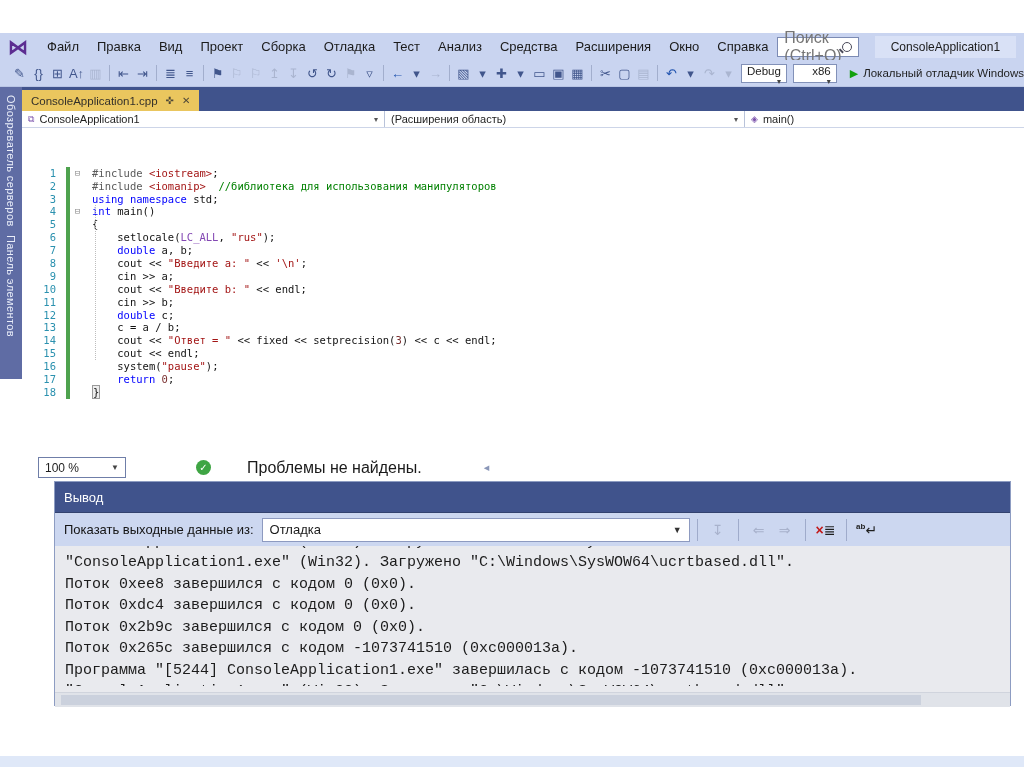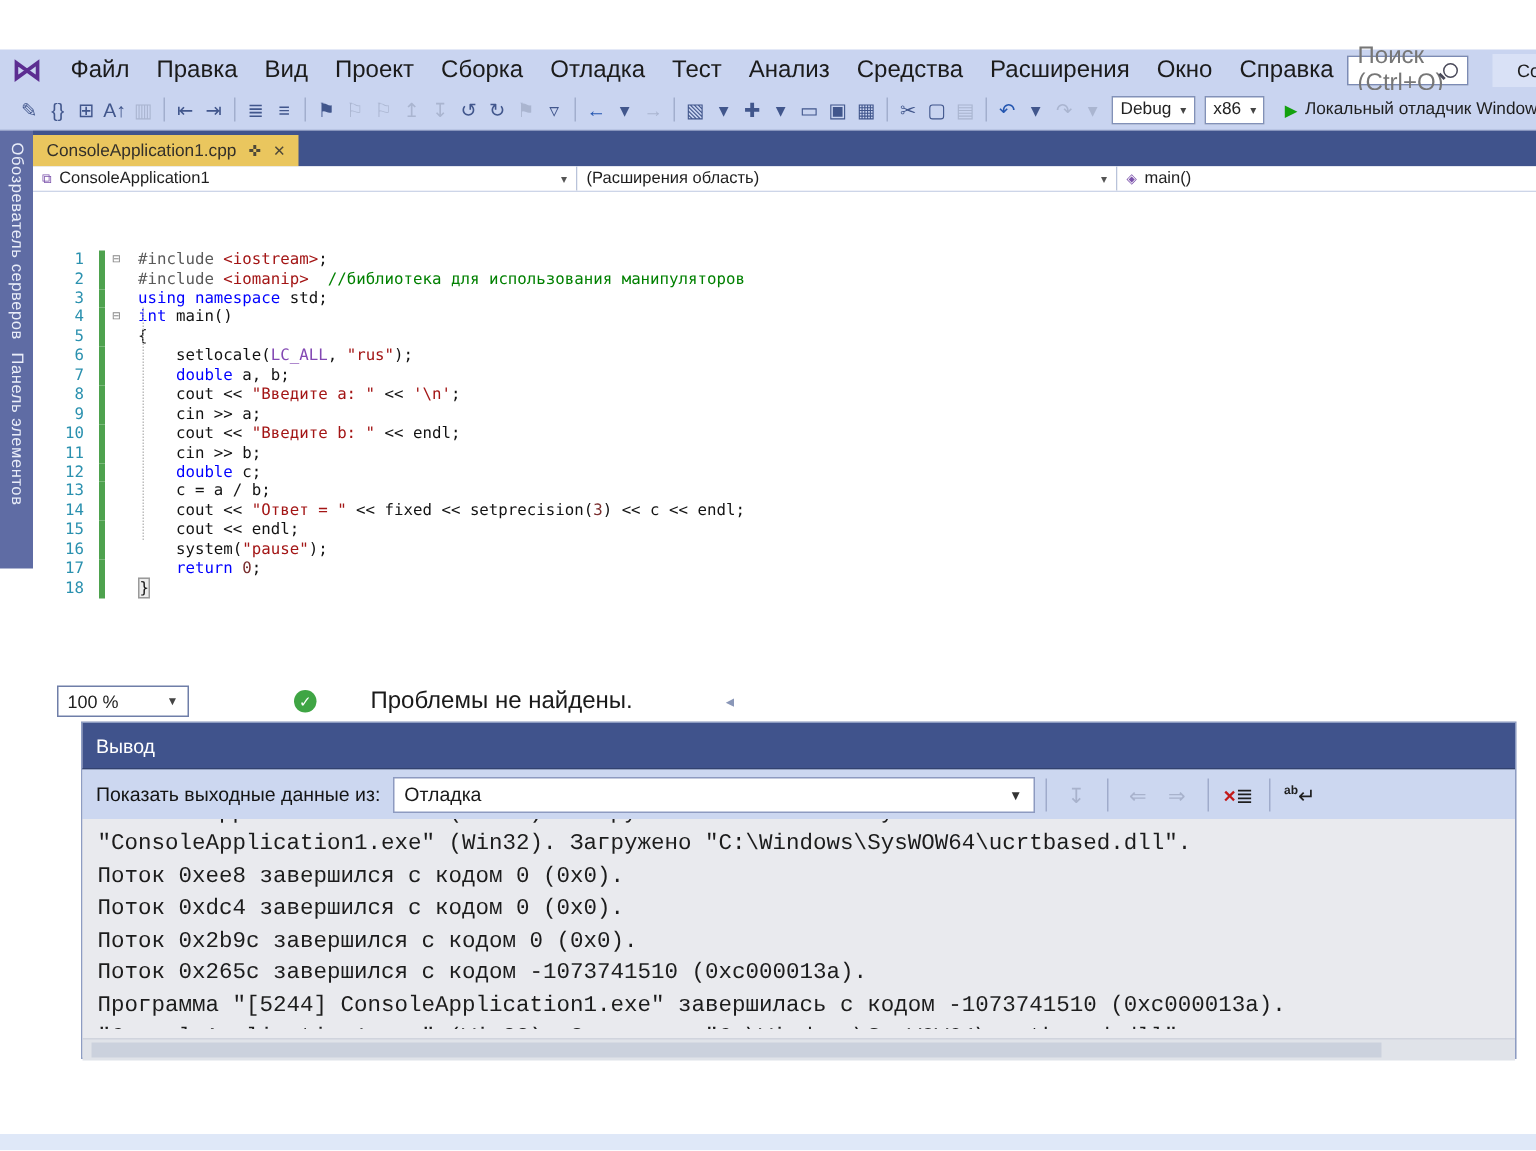--- a/index.html
+++ b/index.html
@@ -3,36 +3,36 @@
 <meta charset="utf-8">
 <style>
   html,body{margin:0;padding:0;background:#fff;}
   .screen{position:relative;width:1024px;height:767px;background:#fff;overflow:hidden;
           font-family:"Liberation Sans",sans-serif;-webkit-font-smoothing:antialiased;}
   
   .menubar{position:absolute;top:33px;left:0;width:1024px;height:27px;background:#c9d4f0;
            display:flex;align-items:center;padding-left:6px;box-sizing:border-box;}
   .vslogo{color:#5c2d91;font-size:20px;font-weight:bold;margin:0 10px 0 2px;line-height:1;}
   .menus{display:flex;align-items:center;}
-  .menus span{font-size:16px;color:#1b1b1b;padding:4px 9px;white-space:nowrap;}
+  .menus span{font-size:13px;color:#1b1b1b;padding:4px 9px;white-space:nowrap;}
   .searchbox{margin-left:auto;width:172px;height:20px;background:#fff;border:1px solid #7c8bb4;
              display:flex;align-items:center;padding:0 6px;box-sizing:border-box;}
   .search-ph{font-size:16px;color:#767676;flex:1;}
   .mag{position:relative;width:8px;height:8px;border:1.5px solid #4a4a5a;border-radius:50%;}
   .mag::after{content:"";position:absolute;left:-4px;top:7px;width:5px;height:1.5px;background:#4a4a5a;transform:rotate(45deg);}
   .proj-label{margin:0 60px 0 16px;font-size:12px;color:#1b1b1b;background:#d9e1f6;padding:4px 16px;white-space:nowrap;}
   
   .toolbar{position:absolute;top:60px;left:0;width:1024px;height:27px;background:#c9d4f0;
            display:flex;align-items:center;padding-left:10px;box-sizing:border-box;border-bottom:1px solid #b9c5e4;}
   .tb-icon{min-width:19px;text-align:center;font-size:13px;color:#41568c;line-height:1;}
   .tb-icon.dis{color:#aab5d0;}
   .tb-icon.accent{color:#2456b0;}
   .tb-sep{width:1px;height:16px;background:#a2aecd;margin:0 4px;}
-  .dd{height:19px;background:#fff;border:1px solid #8291b8;display:flex;align-items:center;
-      font-size:11.5px;color:#222;padding:0 5px;margin:0 3px;box-sizing:border-box;}
+  .dd{height:19px;background:#fff;border:1px solid #8291b8;display:flex;align-items:flex-end;
+      font-size:11.5px;color:#222;padding:0 5px;margin:0 3px;box-sizing:border-box;flex-direction:column;}
   .dd .caret{margin-left:auto;font-size:8px;color:#444;padding-left:6px;}
   .runbtn{display:flex;align-items:center;font-size:11.5px;color:#1e1e1e;margin-left:10px;white-space:nowrap;}
   .play{color:#13a10e;margin-right:5px;font-size:11px;}
   
   .tabwell{position:absolute;top:87px;left:22px;right:0;height:24px;background:#40538c;}
   .tab{position:absolute;left:0;top:3px;height:21px;background:#eac65e;display:flex;align-items:center;
        padding:0 9px;font-size:11.5px;color:#33302a;}
   .tab .tico{margin-left:8px;font-size:10px;color:#4e4838;}
   .navbar{position:absolute;top:111px;left:22px;right:0;height:16px;background:#eef1fa;display:flex;
           border-bottom:1px solid #cdd5e8;}

